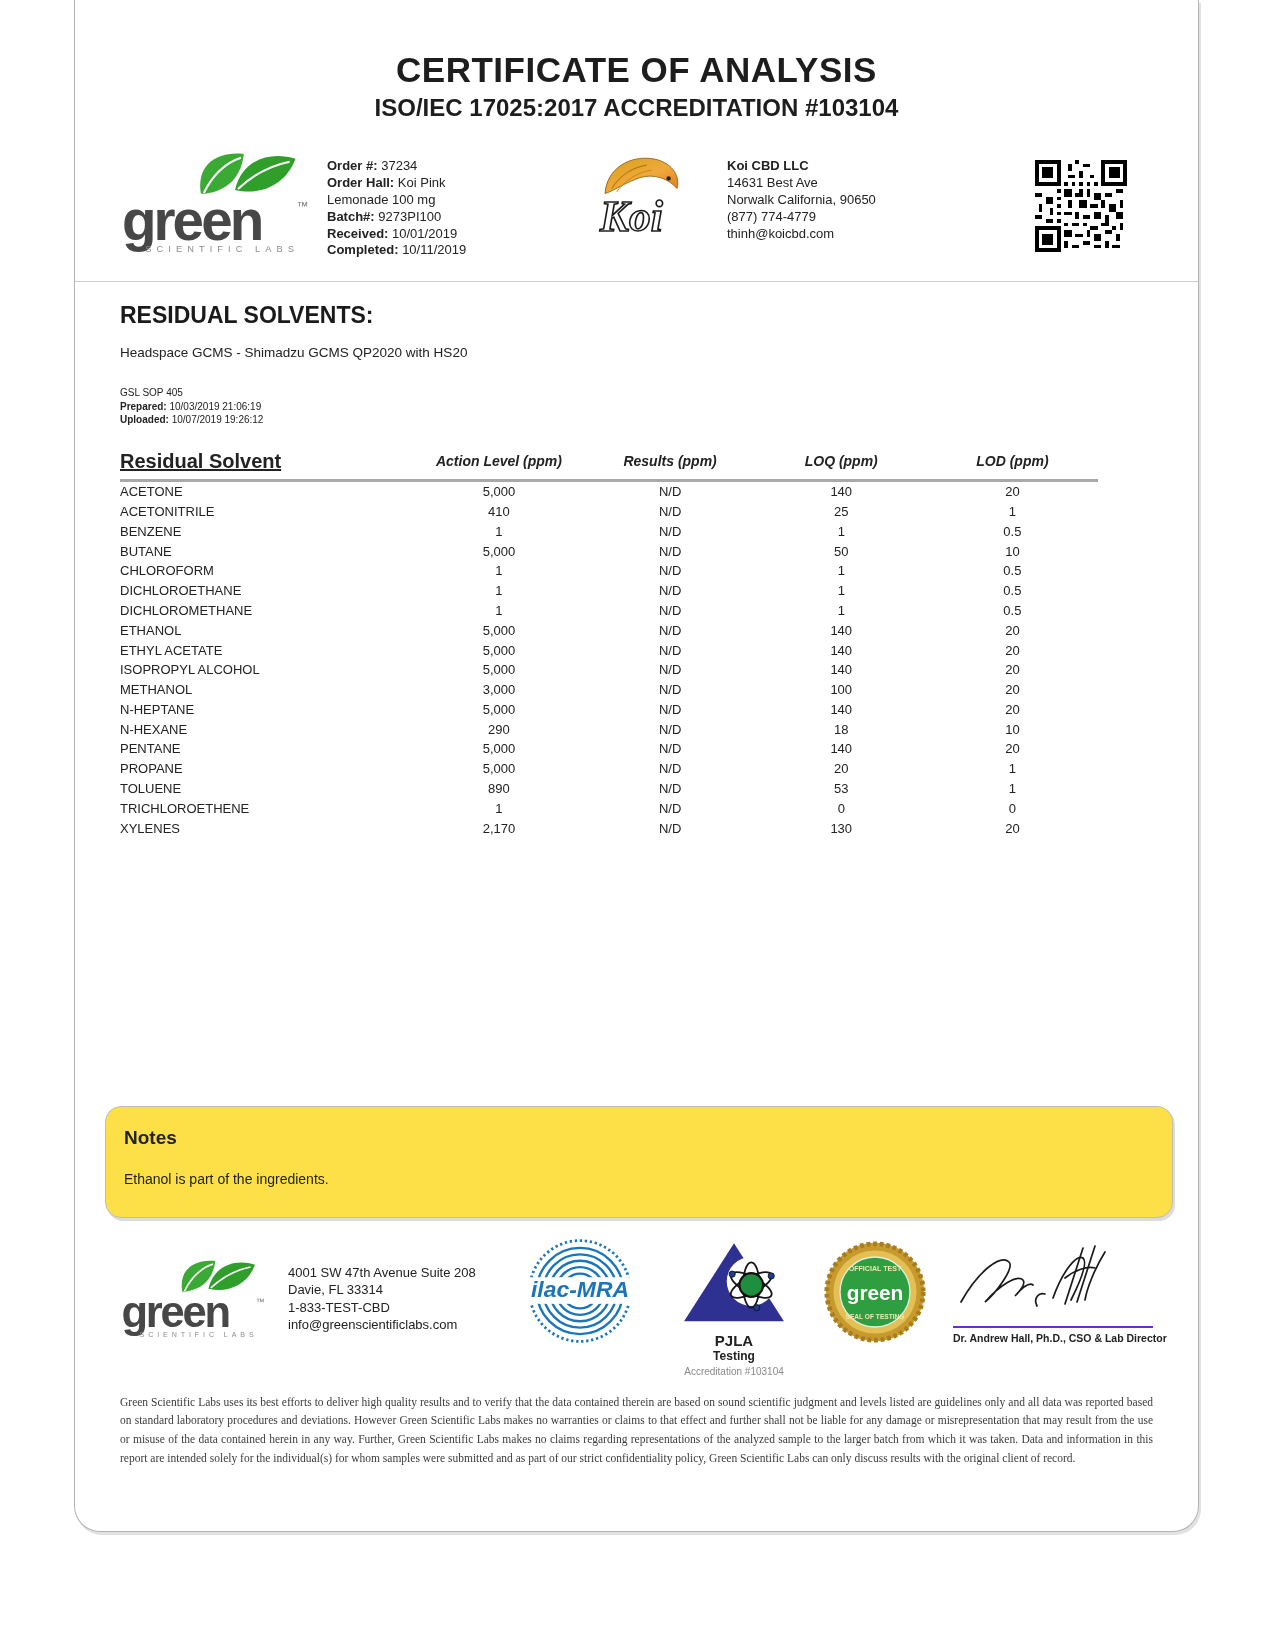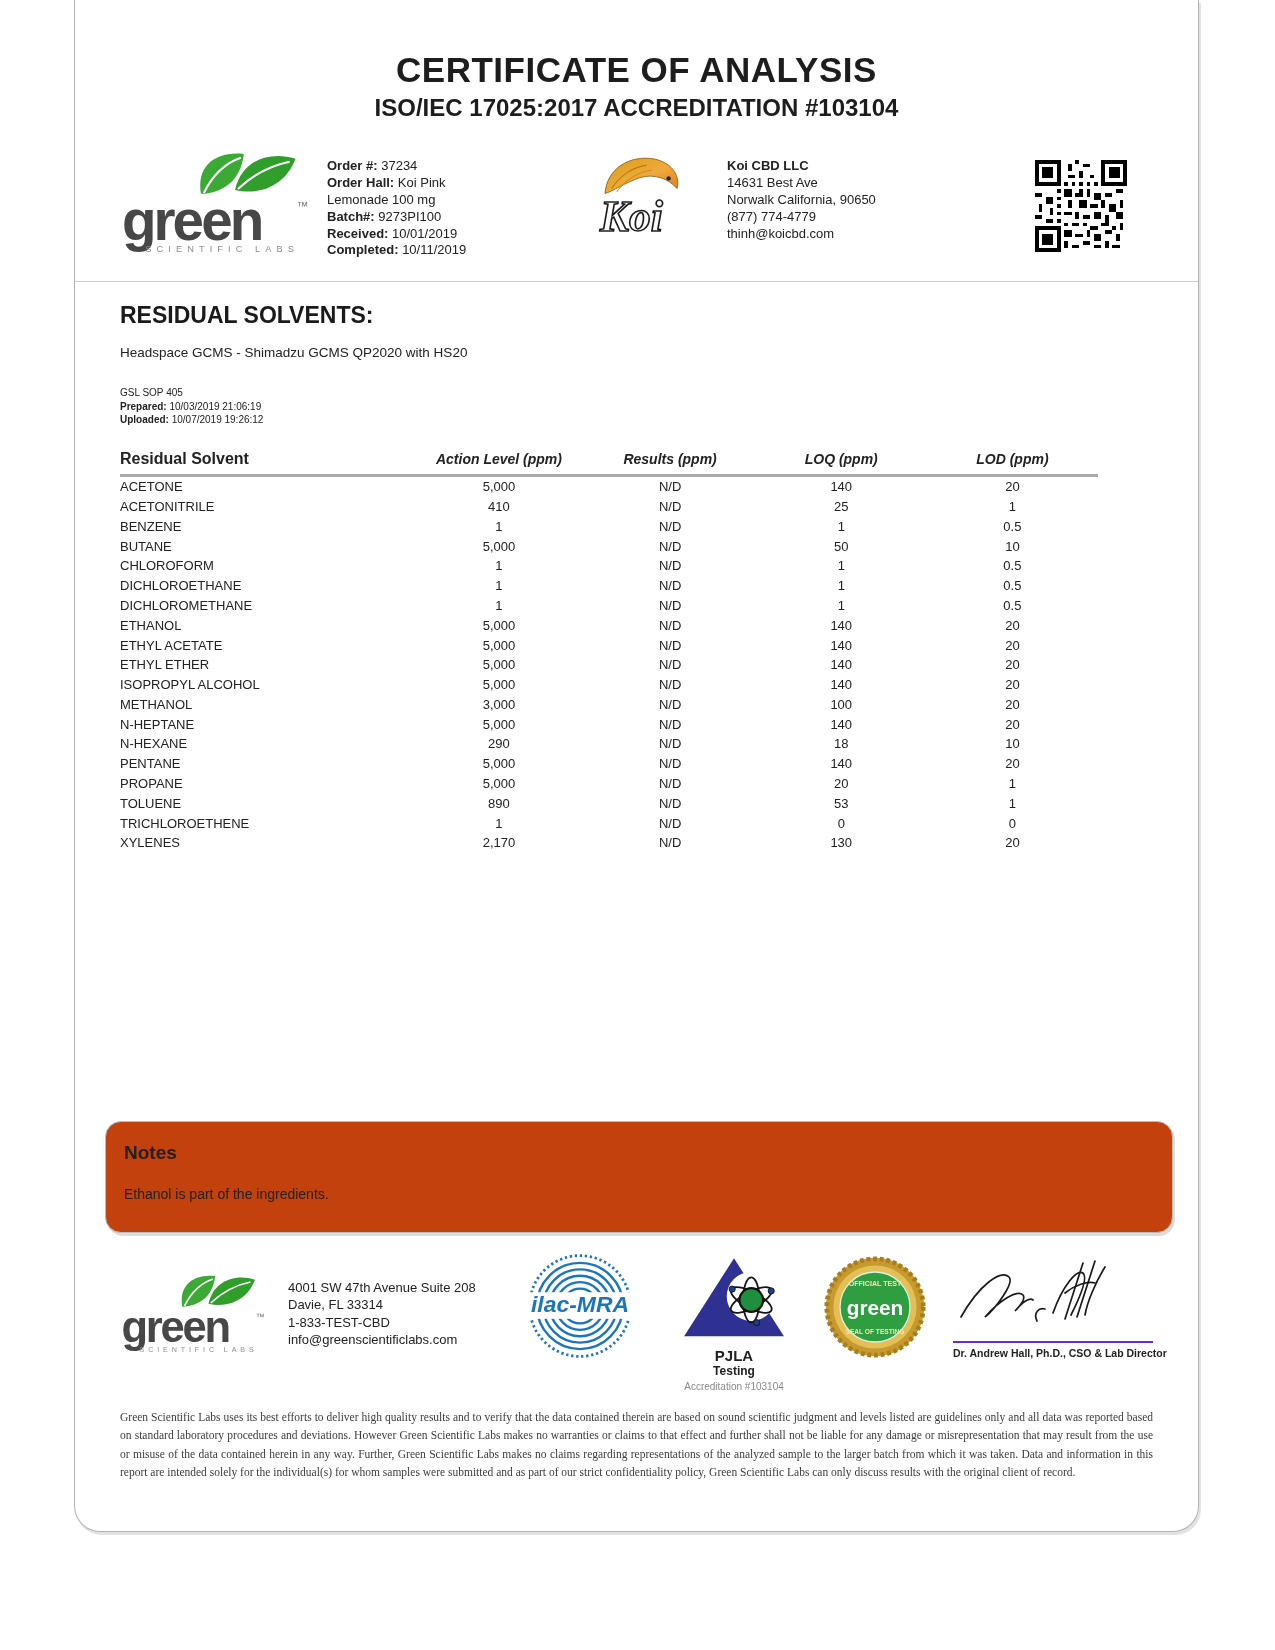--- a/index.html
+++ b/index.html
@@ -30,29 +30,29 @@
   
   .card-divider { border:none; border-top:1px solid #cfcfcf; margin:22px -45px 0 -45px; }
   
   .section-heading { font-size:23px; font-weight:bold; margin-top:20px; color:#1a1a1a; }
   .method-line { font-size:13.5px; margin-top:16px; }
   .sop-block { font-size:10px; line-height:1.32; margin-top:26px; }
   .sop-block b { font-weight:bold; }
   
   table.solvents { width:978px; margin-top:22px; border-collapse:collapse; }
   table.solvents thead th { border-bottom:3px solid #a9a9a9; padding:2px 0 6px 0; font-weight:bold; }
-  th.col-name { text-align:left; font-size:16px; width:30%; }
+  th.col-name { text-align:left; font-size:20px; width:30%;text-decoration:underline; }
   th.col-val { text-align:center; font-size:14px; width:17.5%;font-style:italic; }
   table.solvents td { font-size:13px; padding:2.4px 0; }
   table.solvents td:first-child { text-align:left; }
   table.solvents td:not(:first-child) { text-align:center; }
   
   .notes-box {
     margin:268px -20px 0 -15px; border:1.5px solid #bdbdbd; border-radius:16px;
-    box-shadow:2px 3px 0 #dcdcdc; padding:20px 18px 30px 18px; background:#c2410c;
+    box-shadow:2px 3px 0 #dcdcdc; padding:20px 18px 30px 18px; background:#fde047;
   }
   .notes-heading { font-size:19px; font-weight:bold; }
   .notes-body { font-size:14px; margin-top:22px; }
   
   .footer-row { display:flex; margin-top:18px; align-items:flex-start; }
   .green-logo.small { width:150px; padding-top:22px; }
   .lab-address { margin-left:18px; width:210px; font-size:13px; line-height:1.34; padding-top:28px; }
   .ilac-badge { margin-left:34px; flex:none; }
   .pjla-badge { margin-left:24px; flex:none; width:150px; text-align:center; }
   .pjla-name { font-size:15px; font-weight:bold; margin-top:1px; }
@@ -224,27 +224,20 @@
           <td>20</td>
         </tr>
         <tr>
           <td>ETHYL ACETATE</td>
           <td>5,000</td>
           <td>N/D</td>
           <td>140</td>
           <td>20</td>
         </tr>
         <tr>
-          <td>ETHYL ETHER</td>
-          <td>5,000</td>
-          <td>N/D</td>
-          <td>140</td>
-          <td>20</td>
-        </tr>
-        <tr>
           <td>ISOPROPYL ALCOHOL</td>
           <td>5,000</td>
           <td>N/D</td>
           <td>140</td>
           <td>20</td>
         </tr>
         <tr>
           <td>METHANOL</td>
           <td>3,000</td>
           <td>N/D</td>

